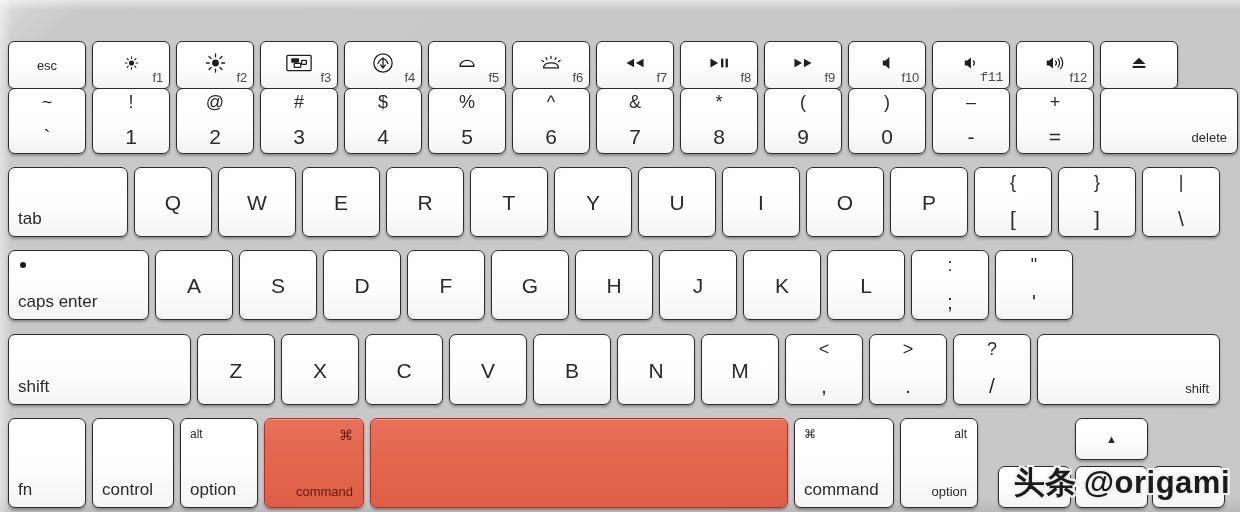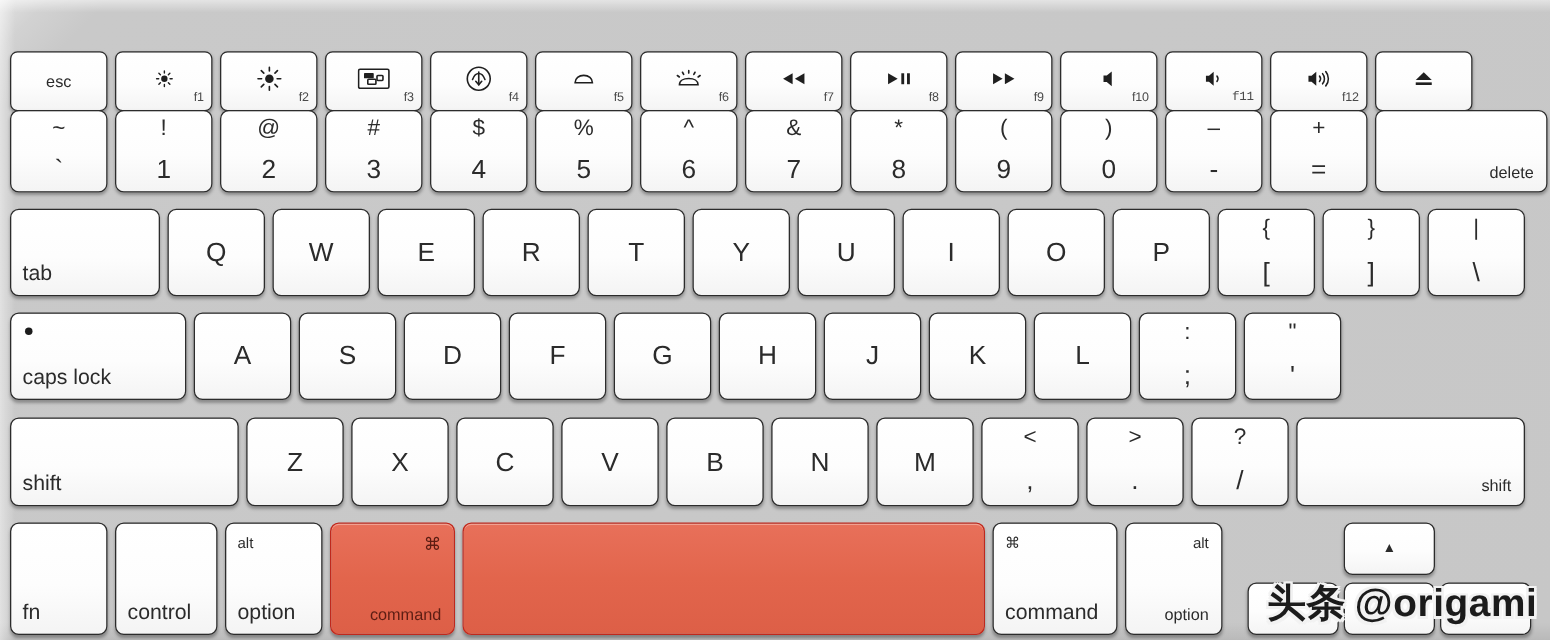--- a/index.html
+++ b/index.html
@@ -142,21 +142,21 @@
     left: 0; right: 0;
     top: 46%;
     transform: translateY(-50%);
     text-align: center;
     font-size: 15px;
     color: #1f1f1f;
   }
   .lbl.fn-num {
     right: 6px;
     bottom: 4px;
-    font-size: 10px;
+    font-size: 13px;
     color: #4a4a4a;
     letter-spacing: -0.2px;
   }
   .lbl.fn-only {
     left: 0; right: 0;
     top: 50%;
     transform: translateY(-50%);
     text-align: center;
     font-size: 13px;
   }
@@ -447,21 +447,21 @@
     <div class="key" style="width:78px;height:70px;">
       <span class="lbl top-c">|</span>
       <span class="lbl bot-c">\</span>
     </div>
   </div>
 
   <div class="kbd-row" id="row-home" style="top:250px; left:8px; width:1224px; gap:6px;">
 
     <div class="key" style="width:141px;height:70px;">
       <span class="caps-dot"></span>
-      <span class="lbl bl">caps lock</span>
+      <span class="lbl bl">caps enter</span>
     </div>
     <div class="key" style="width:78px;height:70px;">
       <span class="lbl center">A</span>
     </div>
     <div class="key" style="width:78px;height:70px;">
       <span class="lbl center">S</span>
     </div>
     <div class="key" style="width:78px;height:70px;">
       <span class="lbl center">D</span>
     </div>

